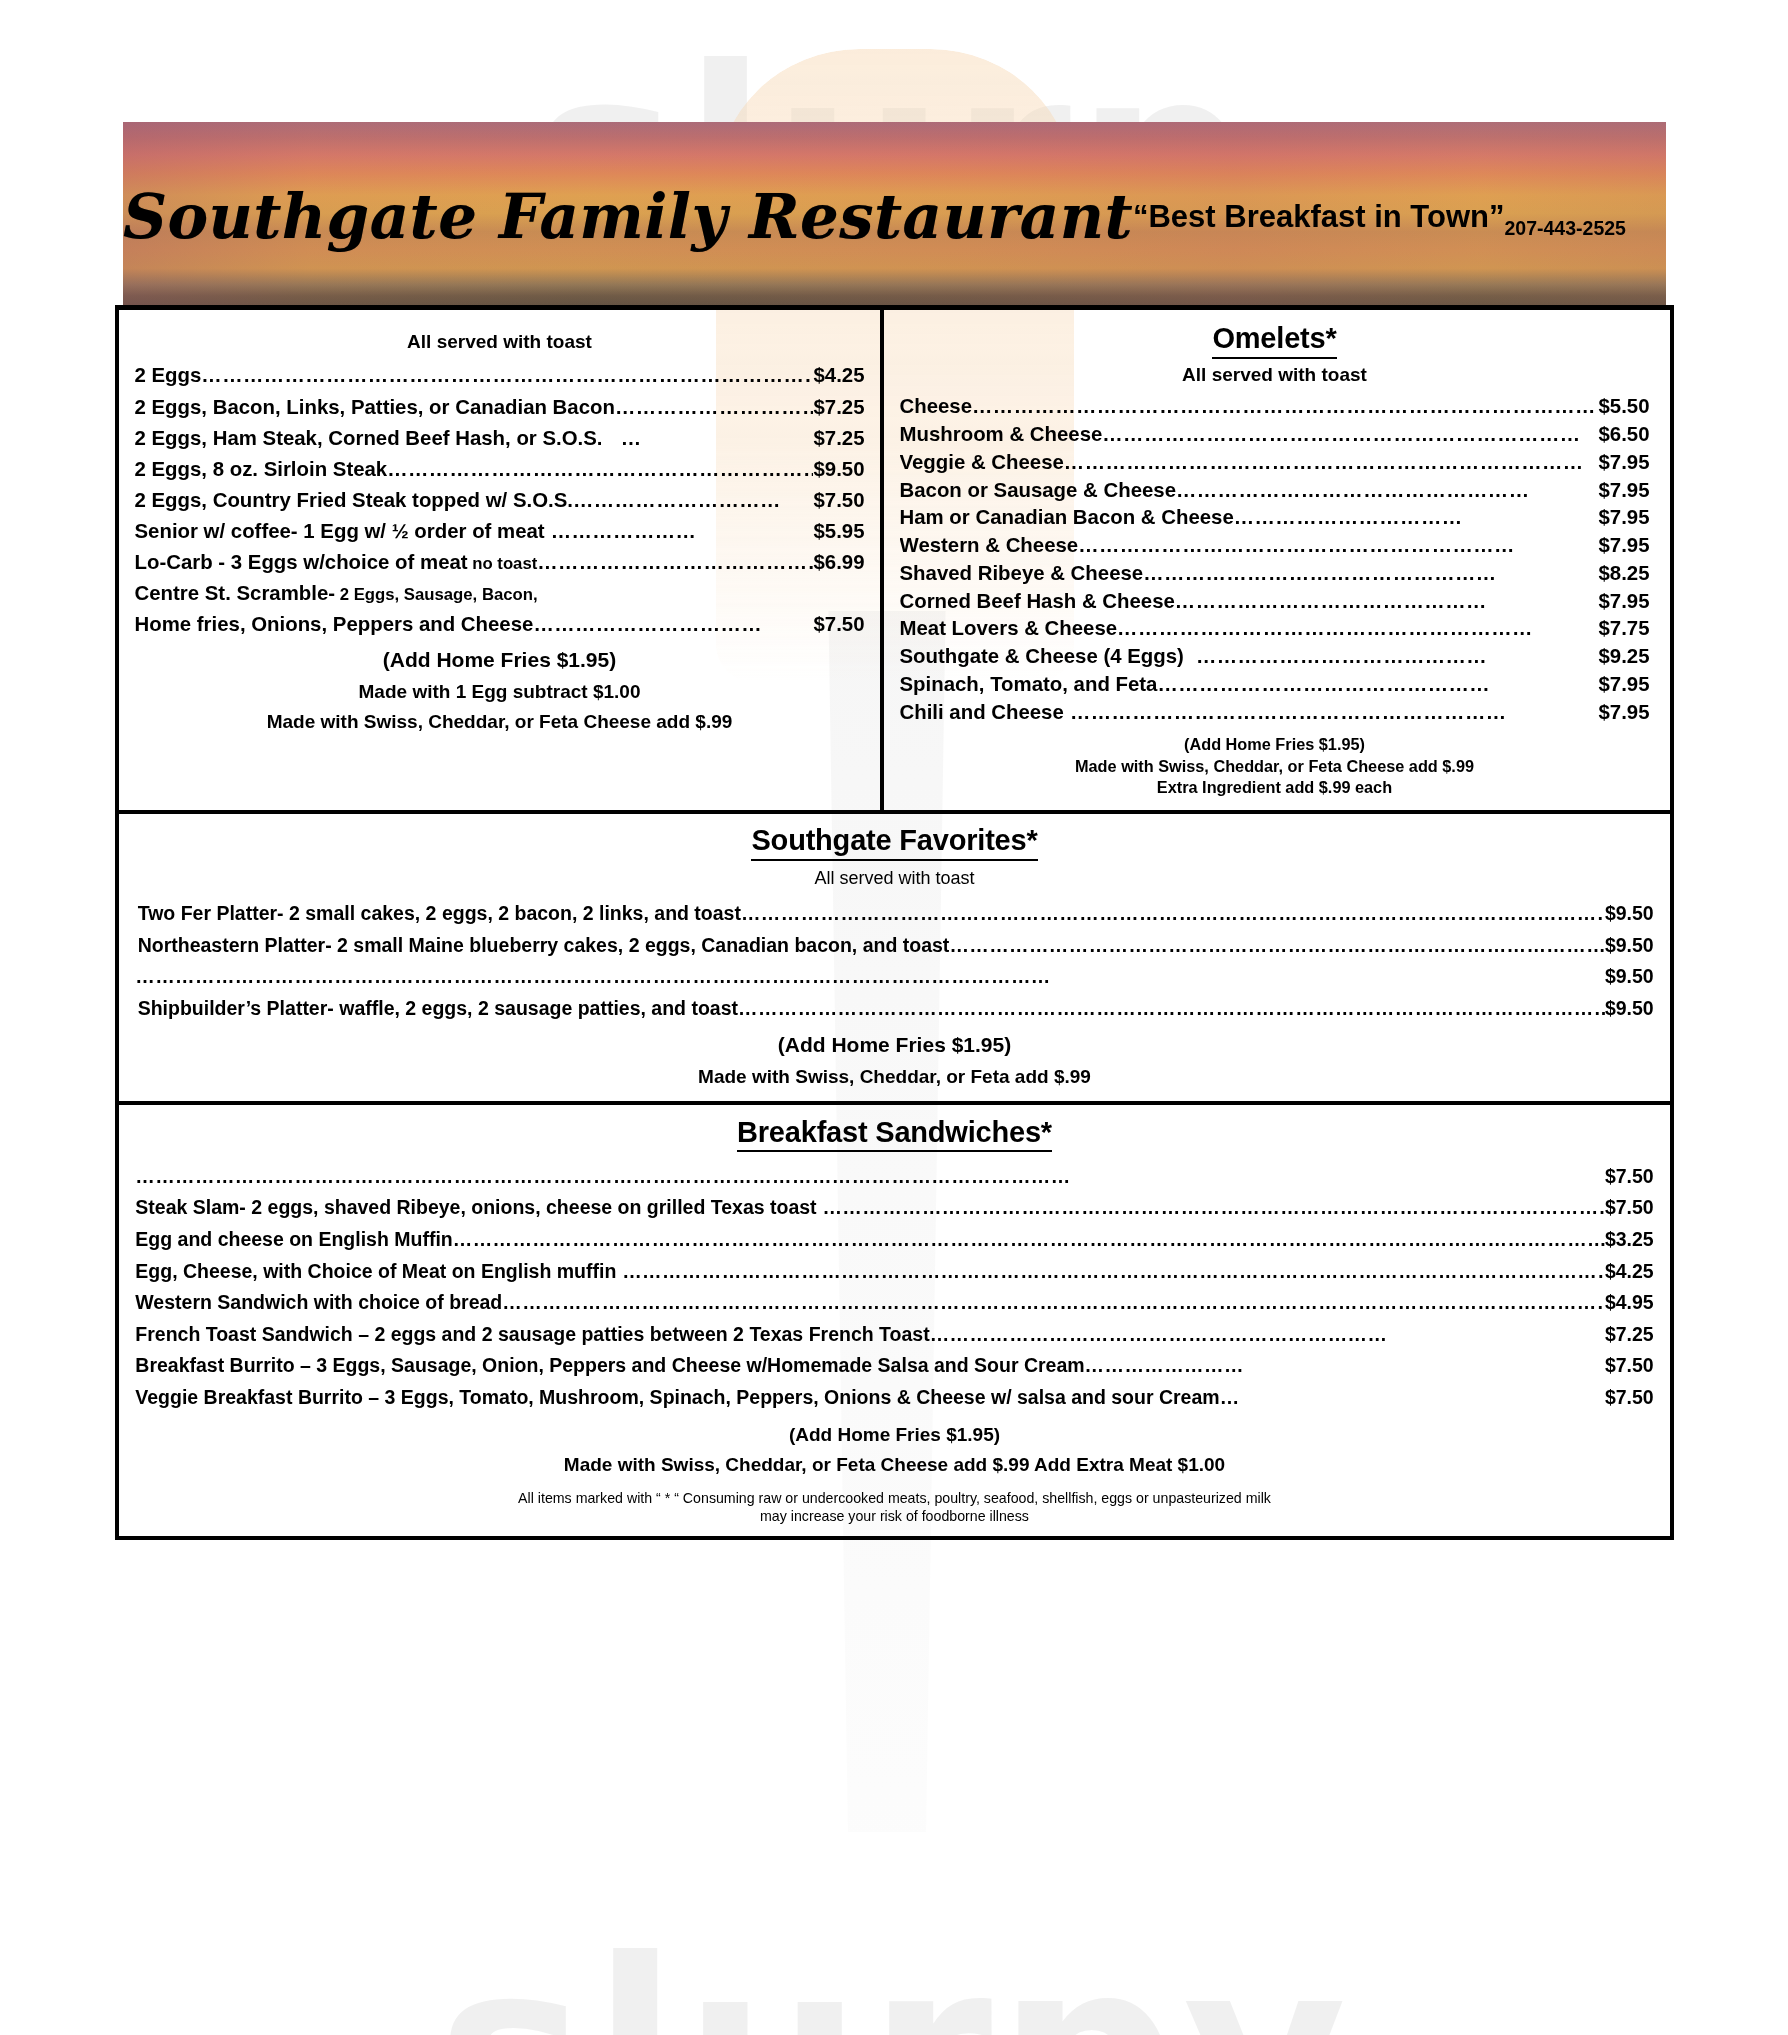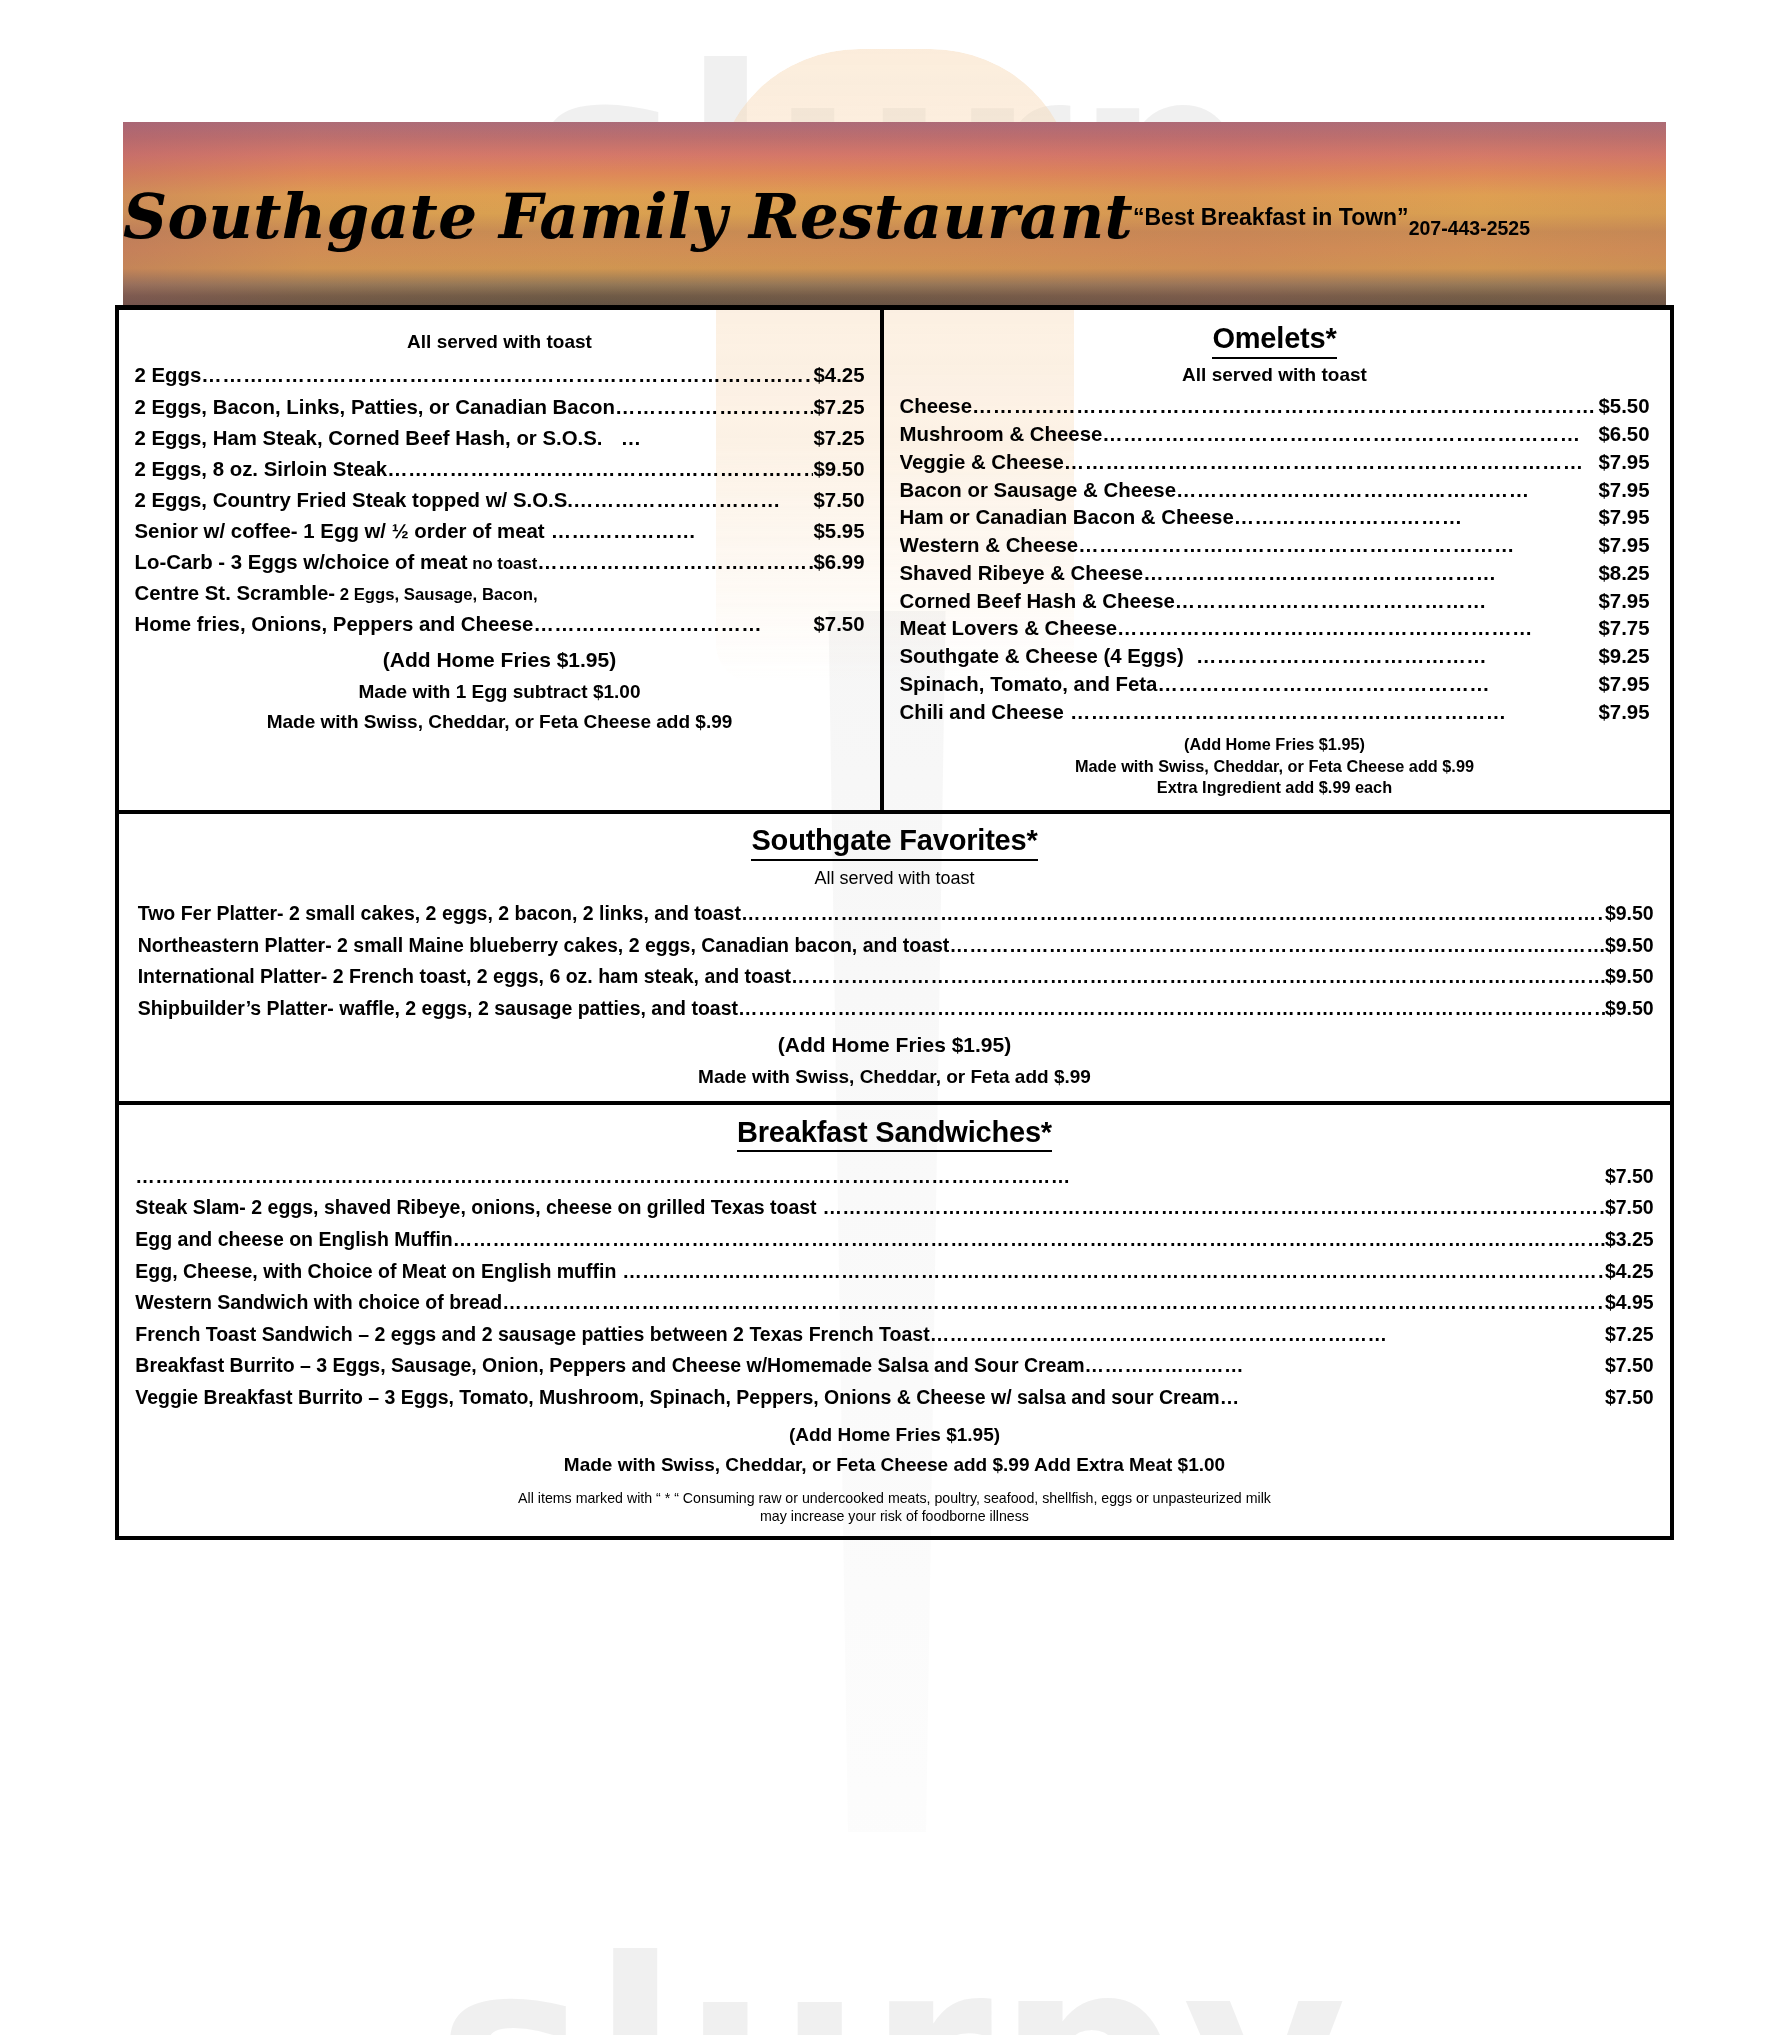--- a/index.html
+++ b/index.html
@@ -121,21 +121,21 @@
     font-size: 61px;
     line-height: 1.05;
     letter-spacing: 0.4px;
     color: #000;
     text-shadow: 0 0 0.8px rgba(0,0,0,0.35);
   }
   .tagline {
     margin-top: 0;
     font-family: "Liberation Sans", sans-serif;
     font-weight: 700;
-    font-size: 23px;
+    font-size: 31px;
     color: #000;
   }
   .phone {
     margin-top: 22px;
     font-family: "Liberation Sans", sans-serif;
     font-weight: 700;
     font-size: 19.5px;
     color: #000;
   }
 
@@ -453,21 +453,20 @@
           <span class="it-name">Two Fer Platter- 2 small cakes, 2 eggs, 2 bacon, 2 links, and toast</span>
           <span class="it-dots">…………………………………………………………………………………………………………………………………………………………</span>
           <span class="it-price">$9.50</span>
         </li>
         <li>
           <span class="it-name">Northeastern Platter- 2 small Maine blueberry cakes, 2 eggs, Canadian bacon, and toast</span>
           <span class="it-dots">…………………………………………………………………………………………………</span>
           <span class="it-price">$9.50</span>
         </li>
         <li>
-          <span class="it-name">International Platter- 2 French toast, 2 eggs, 6 oz. ham steak, and toast</span>
           <span class="it-dots">…………………………………………………………………………………………………………………………</span>
           <span class="it-price">$9.50</span>
         </li>
         <li>
           <span class="it-name">Shipbuilder’s Platter- waffle, 2 eggs, 2 sausage patties, and toast</span>
           <span class="it-dots">………………………………………………………………………………………………………………………………</span>
           <span class="it-price">$9.50</span>
         </li>
       </ul>
       <div class="note-lg">(Add Home Fries $1.95)</div>

